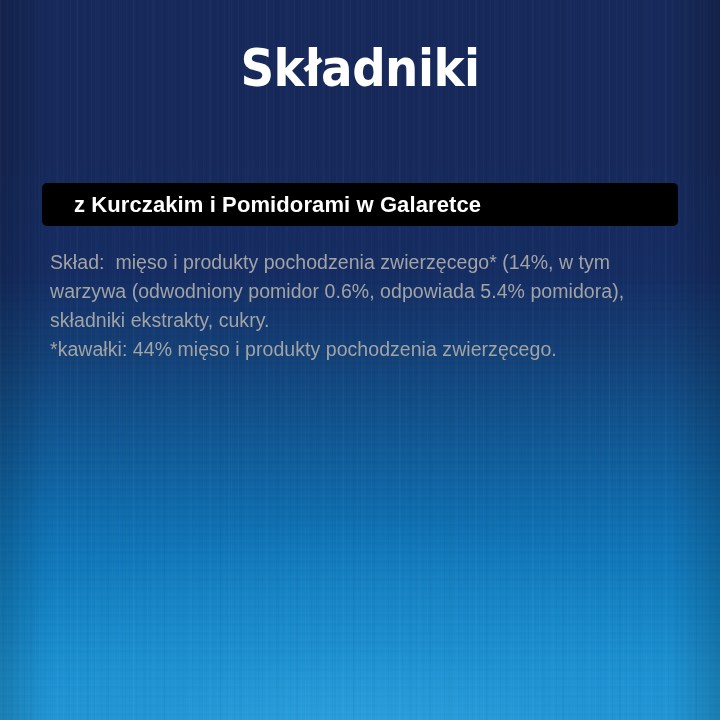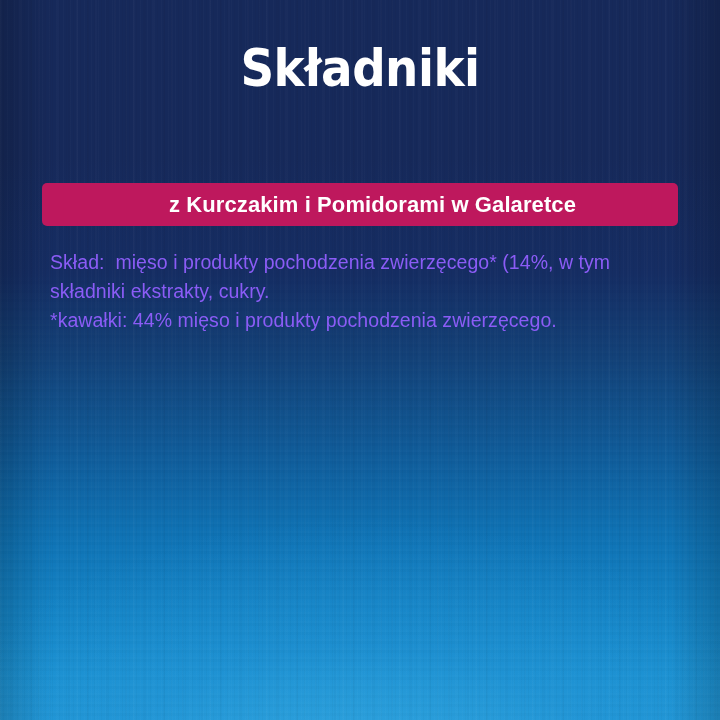--- a/index.html
+++ b/index.html
@@ -132,45 +132,44 @@
     font-family: "DejaVu Sans", sans-serif;
     font-stretch: semi-condensed;
   }
 
   .variant-banner {
     position: absolute;
     left: 42px;
     top: 183px;
     width: 636px;
     height: 43px;
-    background: #be185d;
+    background: #000000;
     border-radius: 5px;
     box-sizing: border-box;
     display: flex;
     align-items: center;
-    padding-left: 25px;
-    justify-content: center;
+    padding-left: 32px;
   }
   .variant-banner-label {
     color: #ffffff;
     font-size: 22px;
     line-height: 24px;
     font-weight: 700;
     letter-spacing: 0.1px;
     white-space: nowrap;
   }
 
   .ingredients-block {
     position: absolute;
     left: 50px;
     top: 248px;
     width: 590px;
   }
   .ingredients-line {
-    color: #8b5cf6;
+    color: #a3a3a3;
     font-size: 19.5px;
     line-height: 29px;
     font-weight: 400;
     letter-spacing: 0.05px;
     white-space: pre;
   }
 </style>
 </head>
 <body>
 
@@ -186,18 +185,19 @@
   <div class="content">
 
     <div class="page-title">Składniki</div>
 
     <div class="variant-banner">
       <span class="variant-banner-label">z Kurczakim i Pomidorami w Galaretce</span>
     </div>
 
     <div class="ingredients-block">
       <div class="ingredients-line">Skład:  mięso i produkty pochodzenia zwierzęcego* (14%, w tym</div>
+      <div class="ingredients-line">warzywa (odwodniony pomidor 0.6%, odpowiada 5.4% pomidora),</div>
       <div class="ingredients-line">składniki ekstrakty, cukry.</div>
       <div class="ingredients-line">*kawałki: 44% mięso i produkty pochodzenia zwierzęcego.</div>
     </div>
 
   </div>
 </div>
 
 </body></html>

